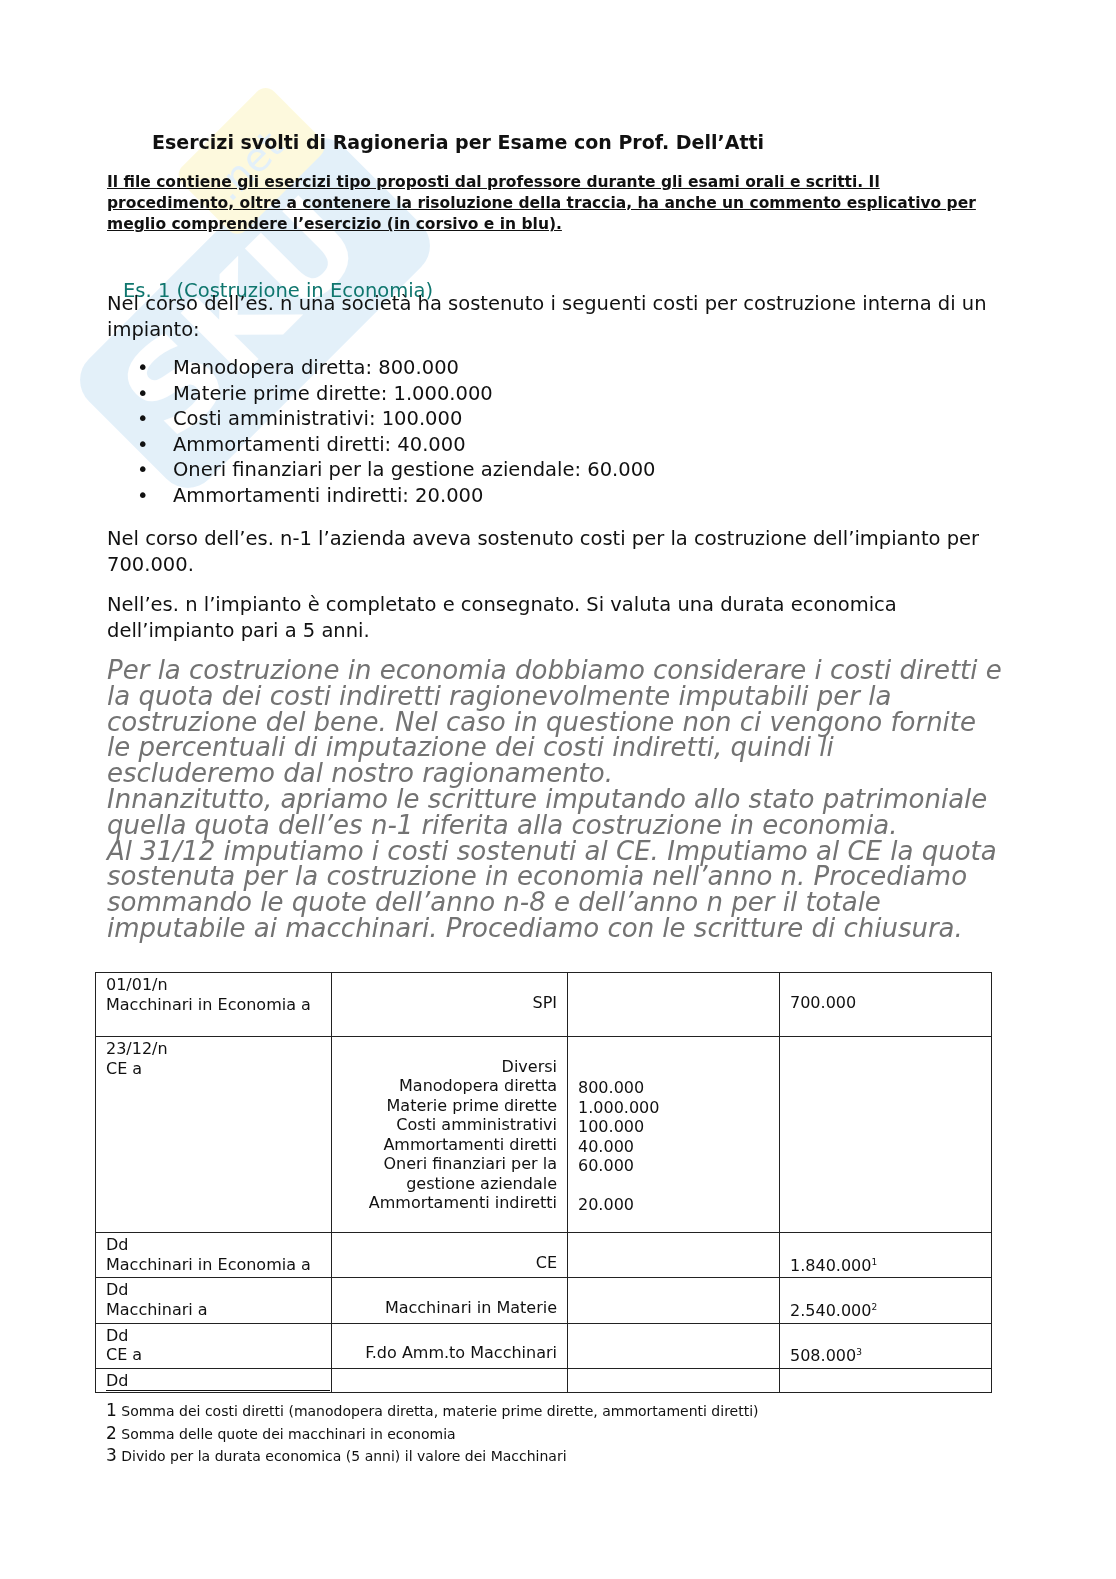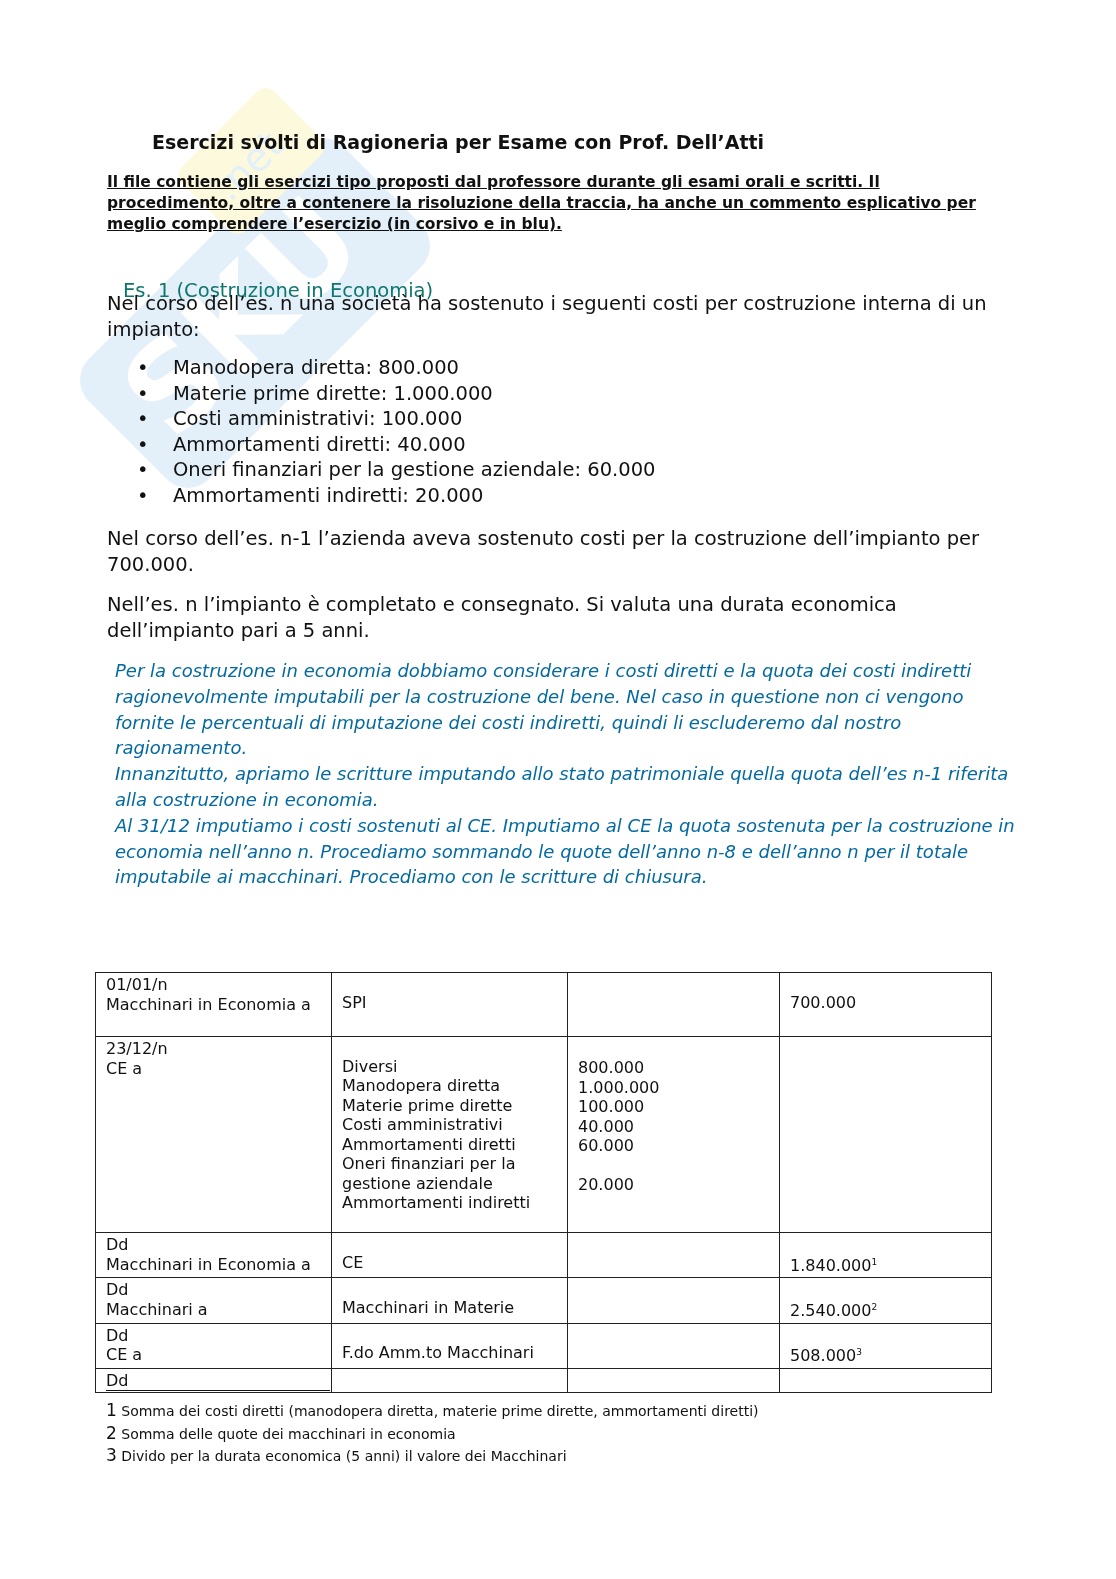--- a/index.html
+++ b/index.html
@@ -10,25 +10,25 @@
   .title { position:absolute; top:131px; left:0; font-size:19px; font-weight:bold; white-space:nowrap;margin-left:45px; }
   .intro { position:absolute; top:172px; left:0; width:880px; font-size:15.5px; font-weight:bold; line-height:21px;text-decoration:underline; }
   .es-heading { position:absolute; top:250px; left:16px; font-size:19.5px; color:#0f766e; white-space:nowrap;margin-top:29px; }
   .para { position:absolute; left:0; width:900px; font-size:19.5px; line-height:25.5px; }
   .p1 { top:291px; }
   ul.costs { position:absolute; top:355px; left:0; margin:0; padding:0; list-style:none; font-size:19.5px; line-height:25.5px; }
   ul.costs li { position:relative; padding-left:66px; }
   ul.costs li::before { content:"\2022"; position:absolute; left:30px; }
   .p2 { top:526px; }
   .p3 { top:592px; }
-  .comment { position:absolute; top:658px; left:0; width:900px; font-size:18px; line-height:25.8px;
-             font-style:italic; color:#0369a1;margin-left:8px; }
+  .comment { position:absolute; top:658px; left:0; width:900px; font-size:26px; line-height:25.8px;
+             font-style:italic; color:#737373; }
   table.journal { position:absolute; top:972px; left:95px; border-collapse:collapse; font-size:16px; line-height:19.5px; }
   table.journal td { border:1.5px solid #222; vertical-align:top; padding:2px 10px 2px 10px; white-space:nowrap; }
-  .c1 { width:215px; } .c2 { width:215px; } .c3 { width:191px; } .c4 { width:191px; }
+  .c1 { width:215px; } .c2 { width:215px;text-align:right; } .c3 { width:191px; } .c4 { width:191px; }
   sup { font-size:9px; }
   .fn-rule { position:absolute; top:1390px; left:106px; width:224px; border-top:1.5px solid #111; }
   .footnotes { position:absolute; top:1400px; left:106px; font-size:14px; line-height:21.5px; }
   .footnotes .num { font-size:17px; }
   .pad-top { padding-top:19.5px !important; }
 </style>
 </head>
 <body>
 
 <svg class="watermark" viewBox="0 0 470 560">
@@ -89,21 +89,21 @@
     <td class="c2 pad-top">
       <div>Diversi</div>
       <div>Manodopera diretta</div>
       <div>Materie prime dirette</div>
       <div>Costi amministrativi</div>
       <div>Ammortamenti diretti</div>
       <div>Oneri finanziari per la</div>
       <div>gestione aziendale</div>
       <div>Ammortamenti indiretti</div>
     </td>
-    <td class="c3" style="padding-top:21px;">
+    <td class="c3" style="padding-top:41px;">
       <div>800.000</div>
       <div>1.000.000</div>
       <div>100.000</div>
       <div>40.000</div>
       <div>60.000</div>
       <div>&nbsp;</div>
       <div>20.000</div>
     </td>
     <td class="c4"></td>
   </tr>

